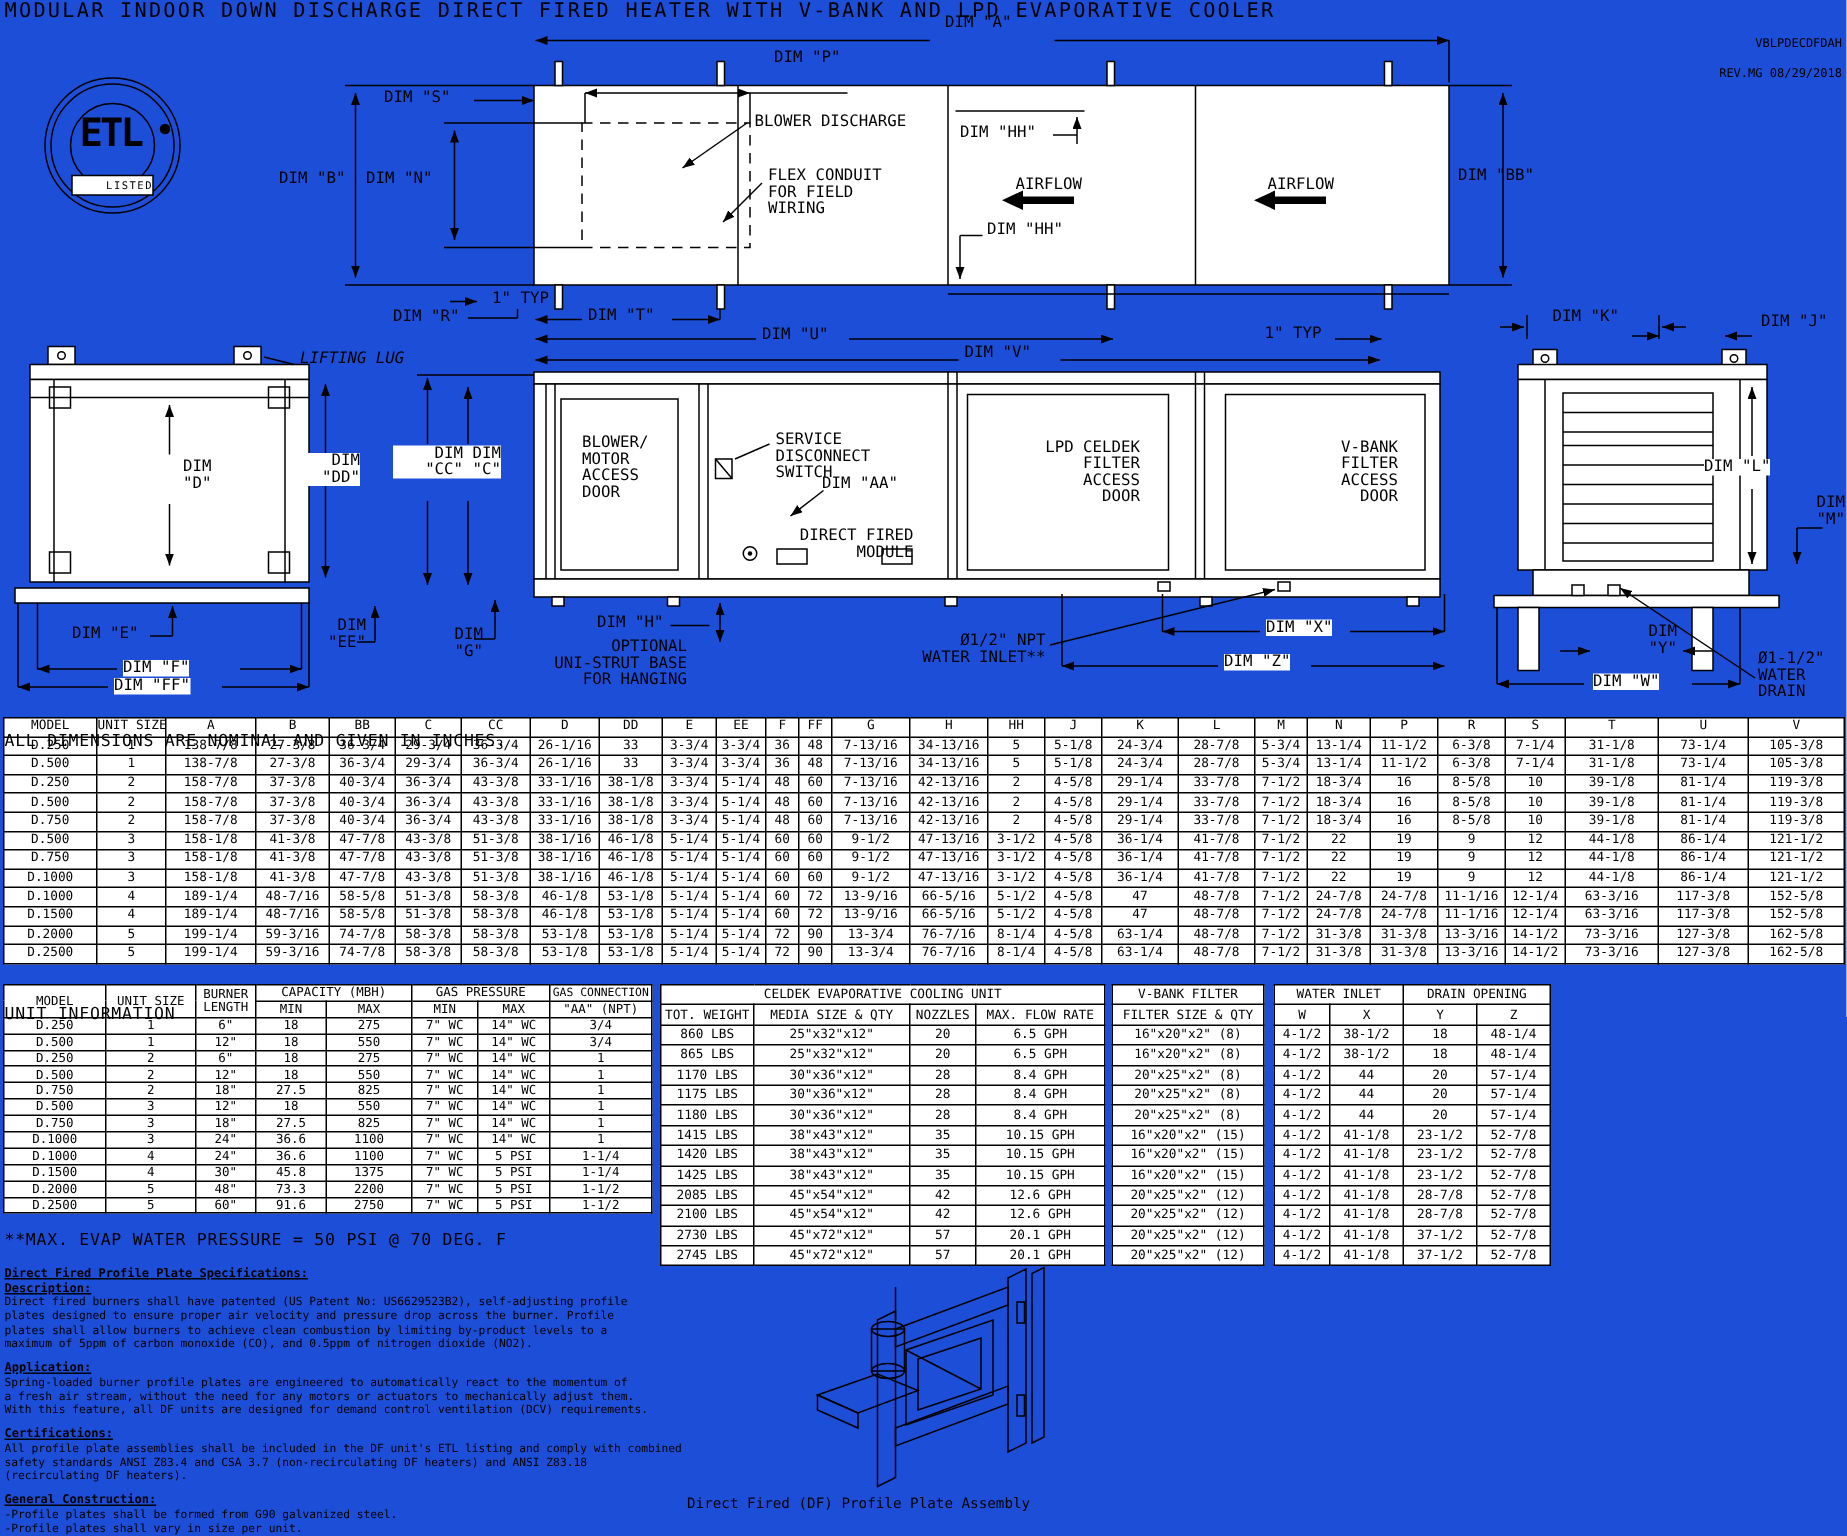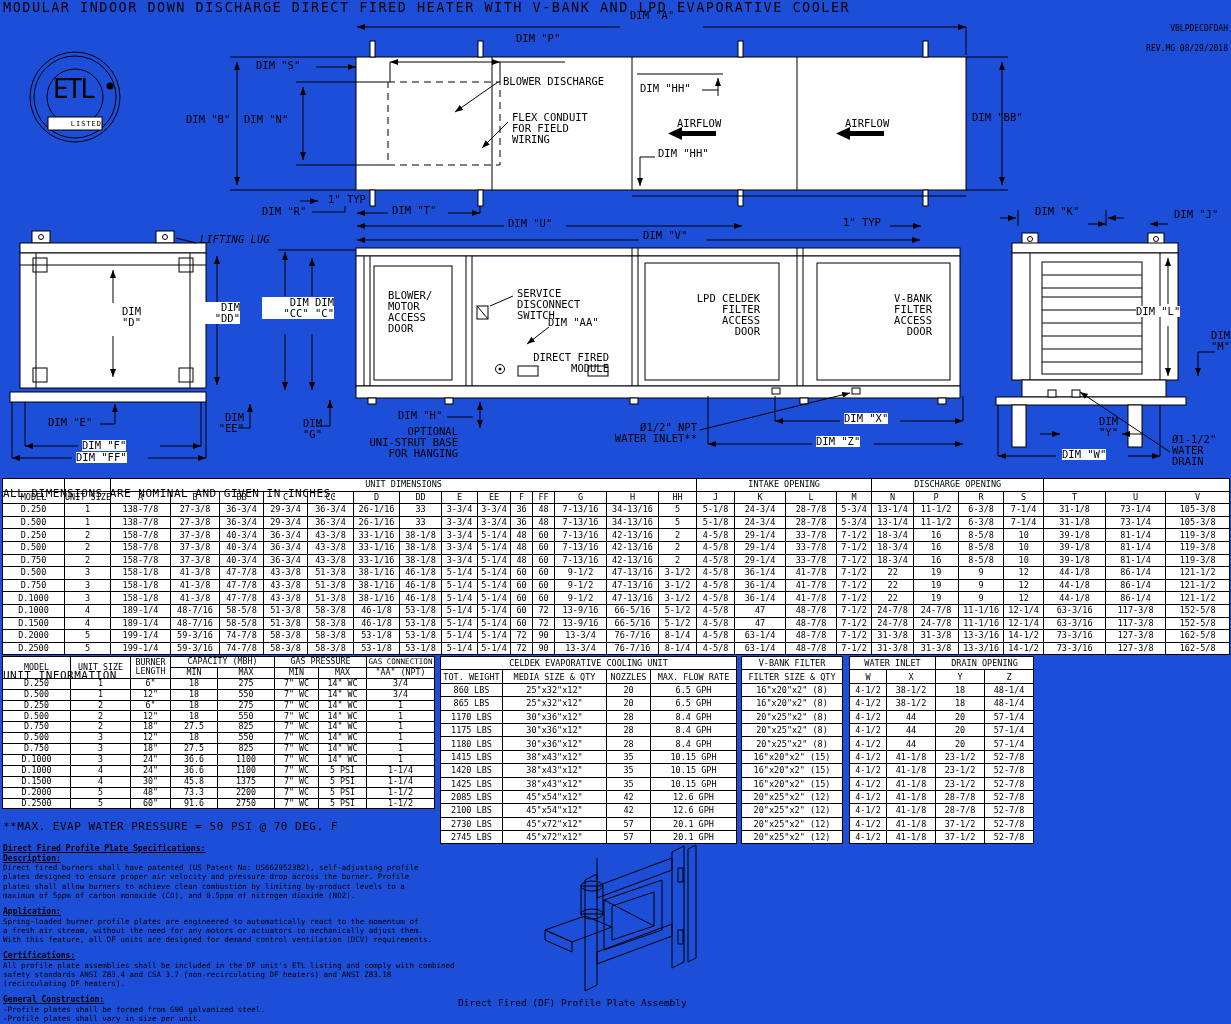--- a/index.html
+++ b/index.html
@@ -26,21 +26,21 @@
   .celdek{left:440px;top:656px;width:296px;font-size:8.5px;}
   .celdek td{height:12.4px;line-height:12px;}
   .vbank{left:741px;top:656px;width:102px;font-size:8.5px;}
   .vbank td{height:12.4px;line-height:12px;}
   .water{left:849px;top:656px;width:184px;font-size:8.5px;}
   .water td{height:12.4px;line-height:12px;}
   #specs{position:absolute;left:3px;top:844px;width:470px;z-index:2;}
   .spec-h{font-size:8px;font-weight:bold;text-decoration:underline;line-height:9.6px;white-space:pre;}
   .spec-l{font-size:7.5px;line-height:9.2px;white-space:pre;}
   .spec-gap{height:7px;}
-  .etl{position:absolute;z-index:3;font-weight:normal;}
+  .etl{position:absolute;z-index:3;font-weight:bold;}
 </style>
 </head>
 <body>
 
 <div id="page">
 
 <svg width="1231" height="1024" viewBox="0 0 1231 1024">
   <defs>
     <marker id="ae" markerWidth="9" markerHeight="8" refX="8" refY="3" orient="auto" markerUnits="userSpaceOnUse">
           <path class="f" d="M0,0L8,3L0,6Z"></path>
@@ -397,28 +397,20 @@
     <col style="width:42px">
         <col style="width:45px">
         <col style="width:45px">
         <col style="width:40px">
     <col style="width:62px">
         <col style="width:60px">
         <col style="width:64px">
   </colgroup>
   <tbody>
     <tr>
-      <td></td>
-          <td></td>
-      <td colspan="14">UNIT DIMENSIONS</td>
-      <td colspan="4">INTAKE OPENING</td>
-      <td colspan="4">DISCHARGE OPENING</td>
-      <td colspan="3"></td>
-    </tr>
-    <tr>
           <td>MODEL</td>
           <td>UNIT SIZE</td>
           <td>A</td>
           <td>B</td>
           <td>BB</td>
           <td>C</td>
           <td>CC</td>
           <td>D</td>
           <td>DD</td>
           <td>E</td>

